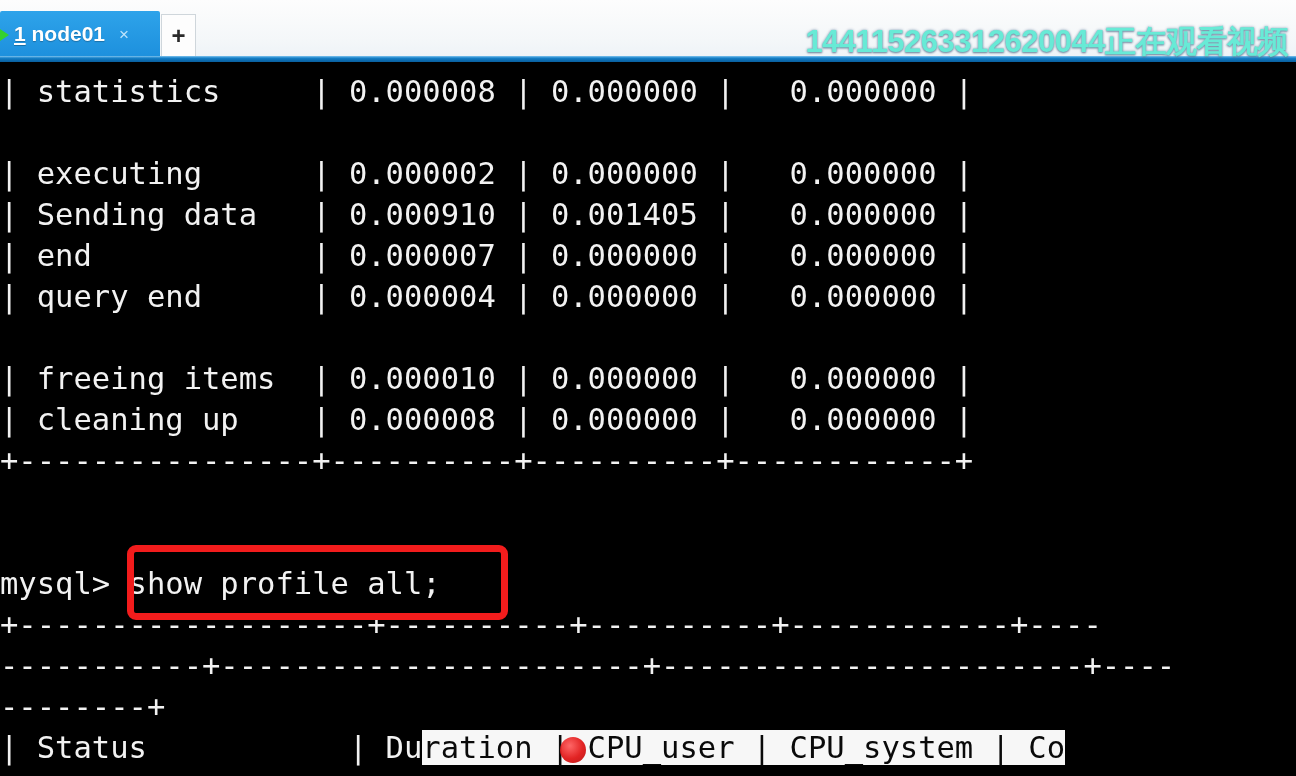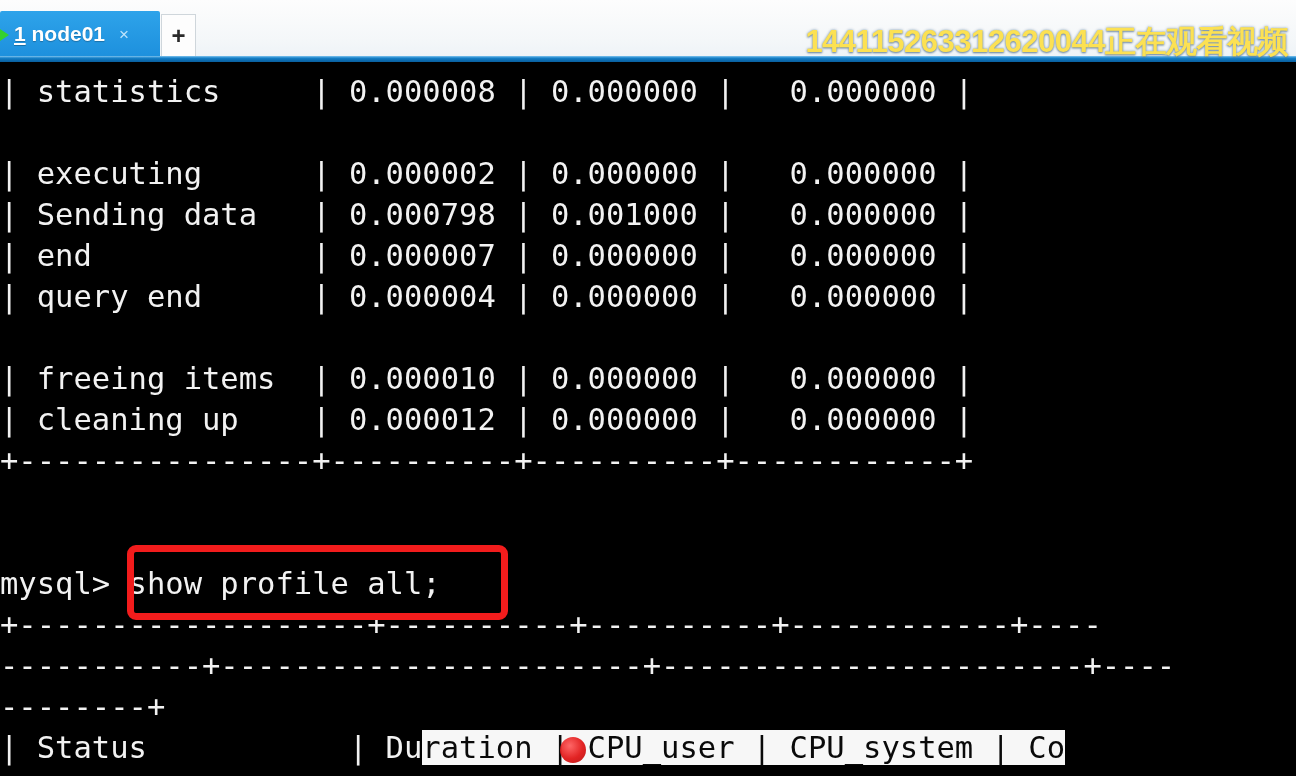--- a/index.html
+++ b/index.html
@@ -88,21 +88,21 @@
   }
 
   
   #watermark {
     position: absolute;
     right: 8px;
     top: 21px;
     font-family: "Liberation Sans", sans-serif;
     font-size: 31px;
     font-weight: bold;
-    color: #fde047;
+    color: #5eead4;
     opacity: .93;
     text-shadow: 0 0 3px rgba(120,150,175,.95), 0 1px 2px rgba(60,90,120,.8);
     white-space: nowrap;
     letter-spacing: -0.5px;
     z-index: 30;
     pointer-events: none;
   }
 
   
   #terminal {
@@ -176,25 +176,25 @@
   <div class="tab-new">+</div>
 </div>
 <div id="tabbar-underline"></div>
 
 <div id="watermark">144115263312620044正在观看视频</div>
 
 <div id="terminal">
 
   <div class="term-line" style="top:10px">| statistics     | 0.000008 | 0.000000 |   0.000000 |</div>
   <div class="term-line" style="top:92px">| executing      | 0.000002 | 0.000000 |   0.000000 |</div>
-  <div class="term-line" style="top:133px">| Sending data   | 0.000798 | 0.001000 |   0.000000 |</div>
+  <div class="term-line" style="top:133px">| Sending data   | 0.000910 | 0.001405 |   0.000000 |</div>
   <div class="term-line" style="top:174px">| end            | 0.000007 | 0.000000 |   0.000000 |</div>
   <div class="term-line" style="top:215px">| query end      | 0.000004 | 0.000000 |   0.000000 |</div>
   <div class="term-line" style="top:297px">| freeing items  | 0.000010 | 0.000000 |   0.000000 |</div>
-  <div class="term-line" style="top:338px">| cleaning up    | 0.000012 | 0.000000 |   0.000000 |</div>
+  <div class="term-line" style="top:338px">| cleaning up    | 0.000008 | 0.000000 |   0.000000 |</div>
 
   <div class="term-line sep" style="top:379px">+----------------+----------+----------+------------+</div>
 
 
   <div class="term-line" style="top:461px"></div>
 
   <div class="term-line" style="top:502px">mysql&gt; show profile all;</div>
 
   <div class="term-line sep" style="top:543px">+-------------------+----------+----------+------------+----</div>
   <div class="term-line sep" style="top:584px">-----------+-----------------------+-----------------------+----</div>

